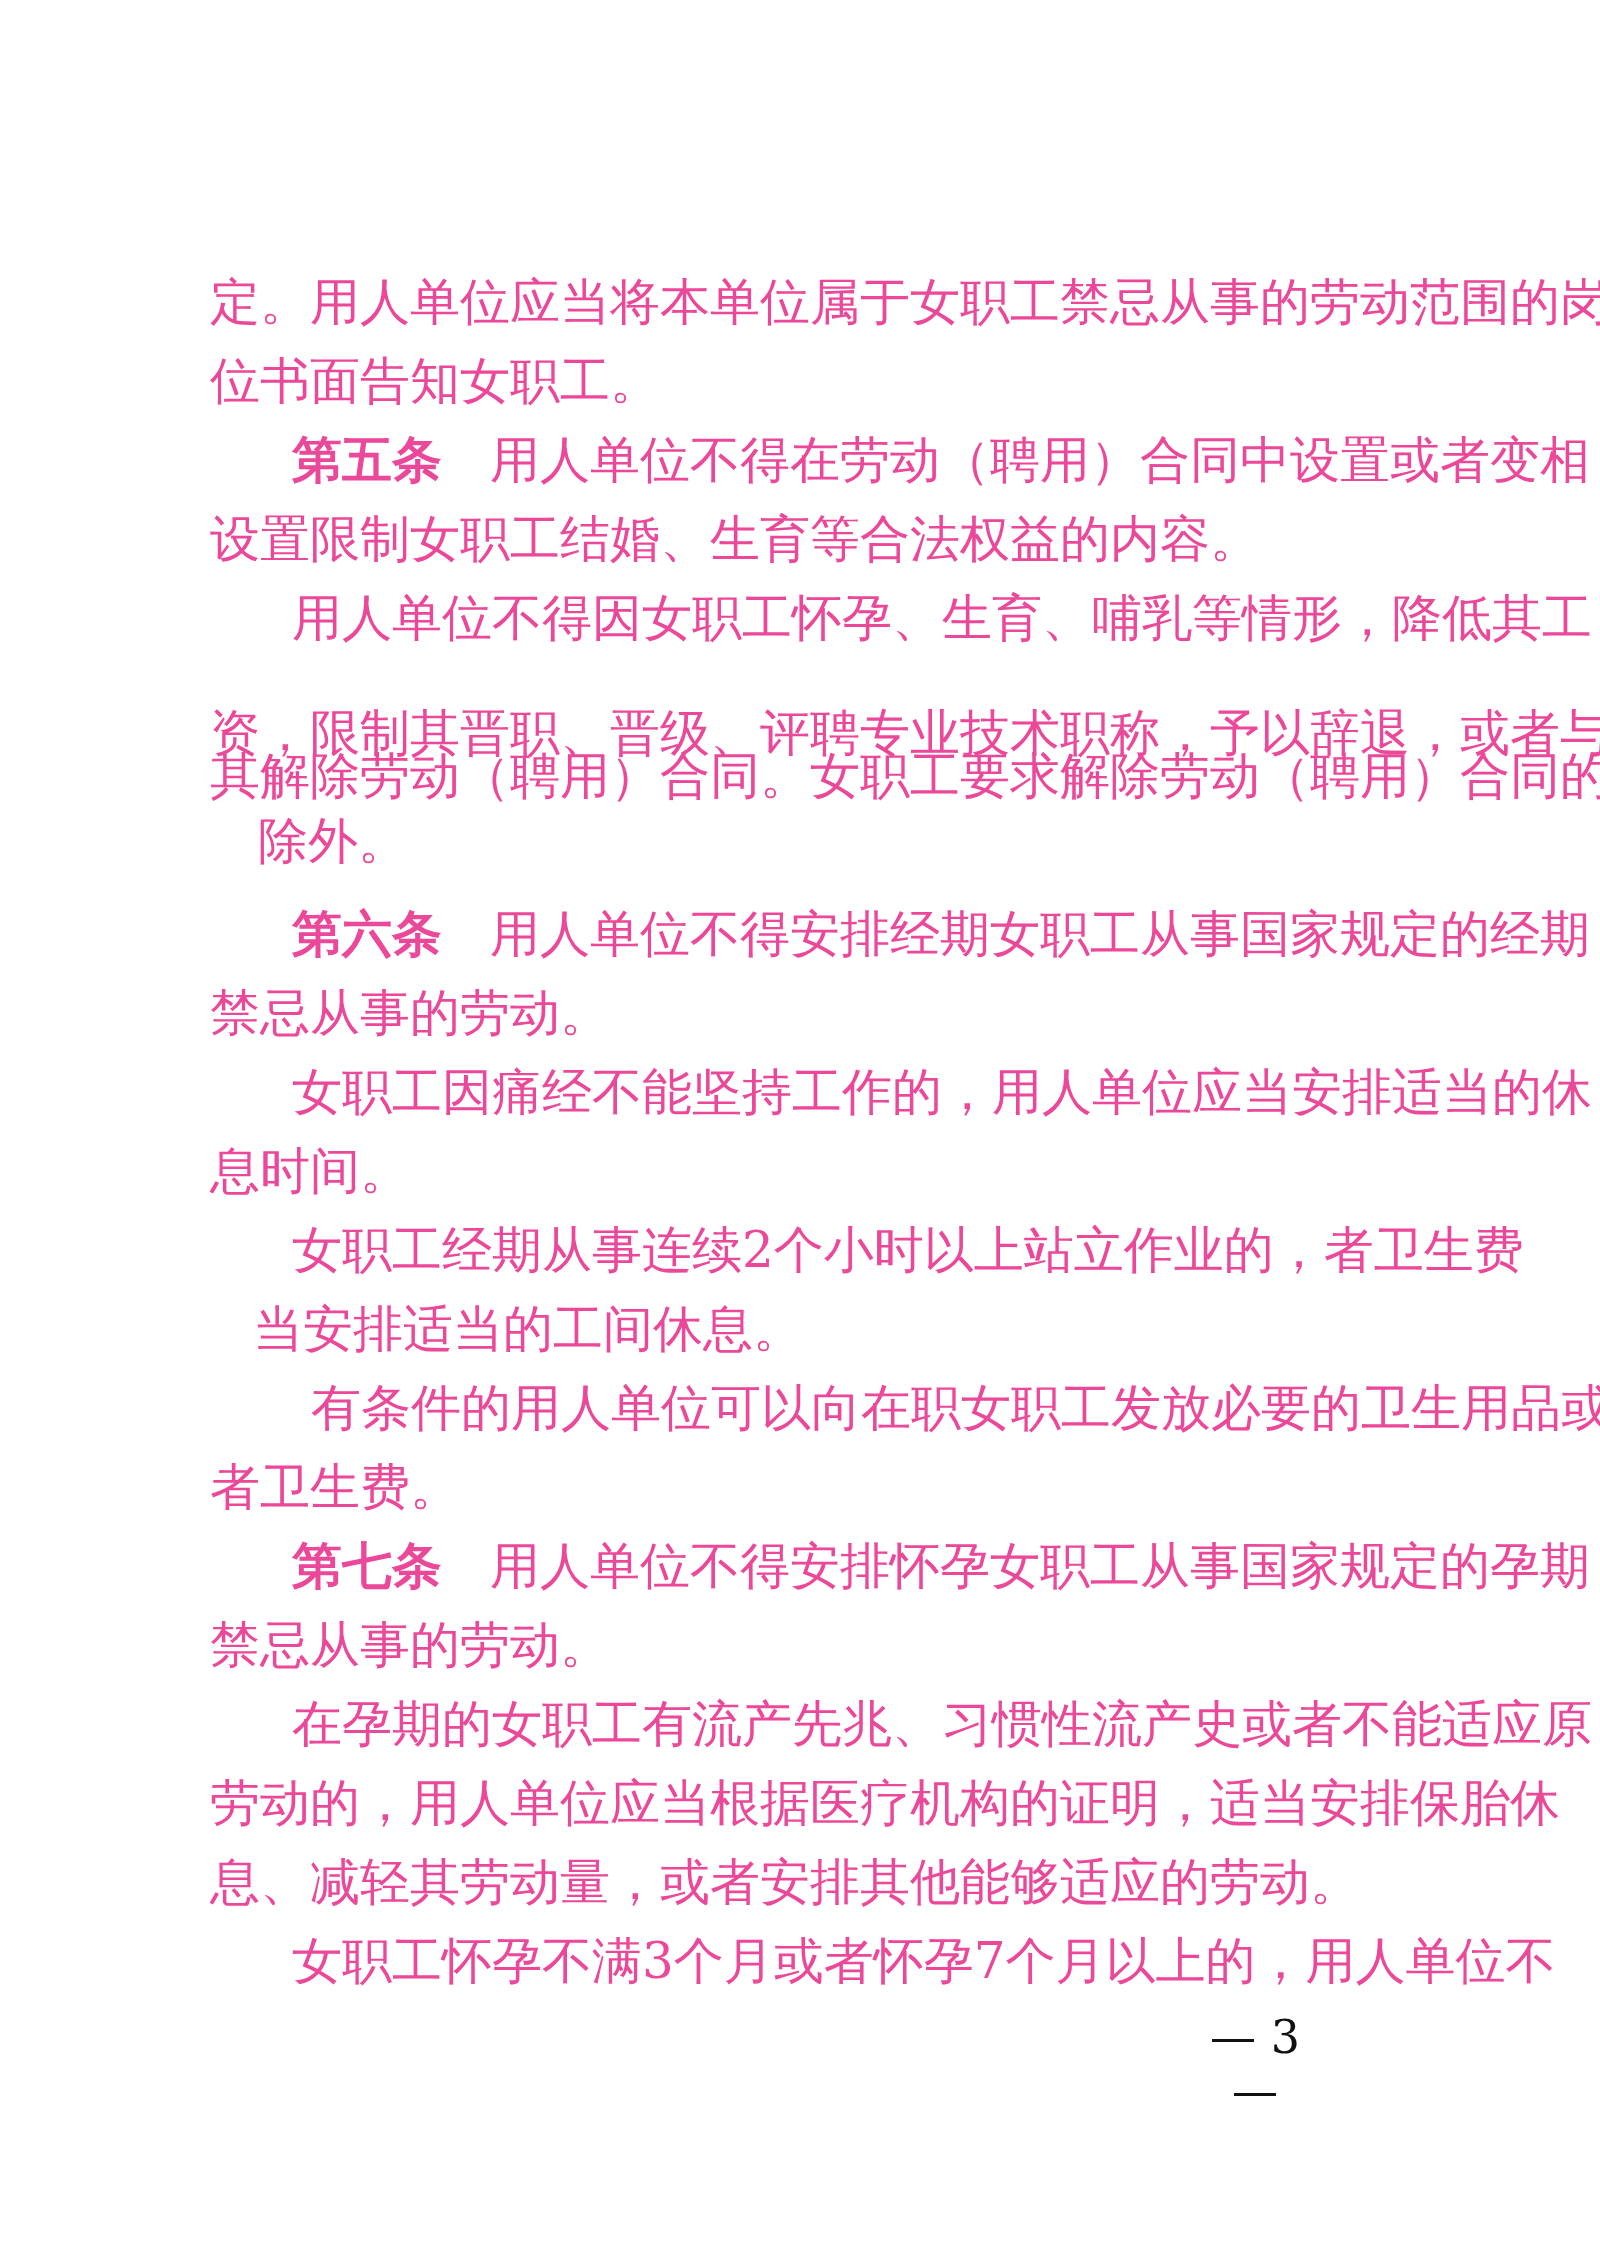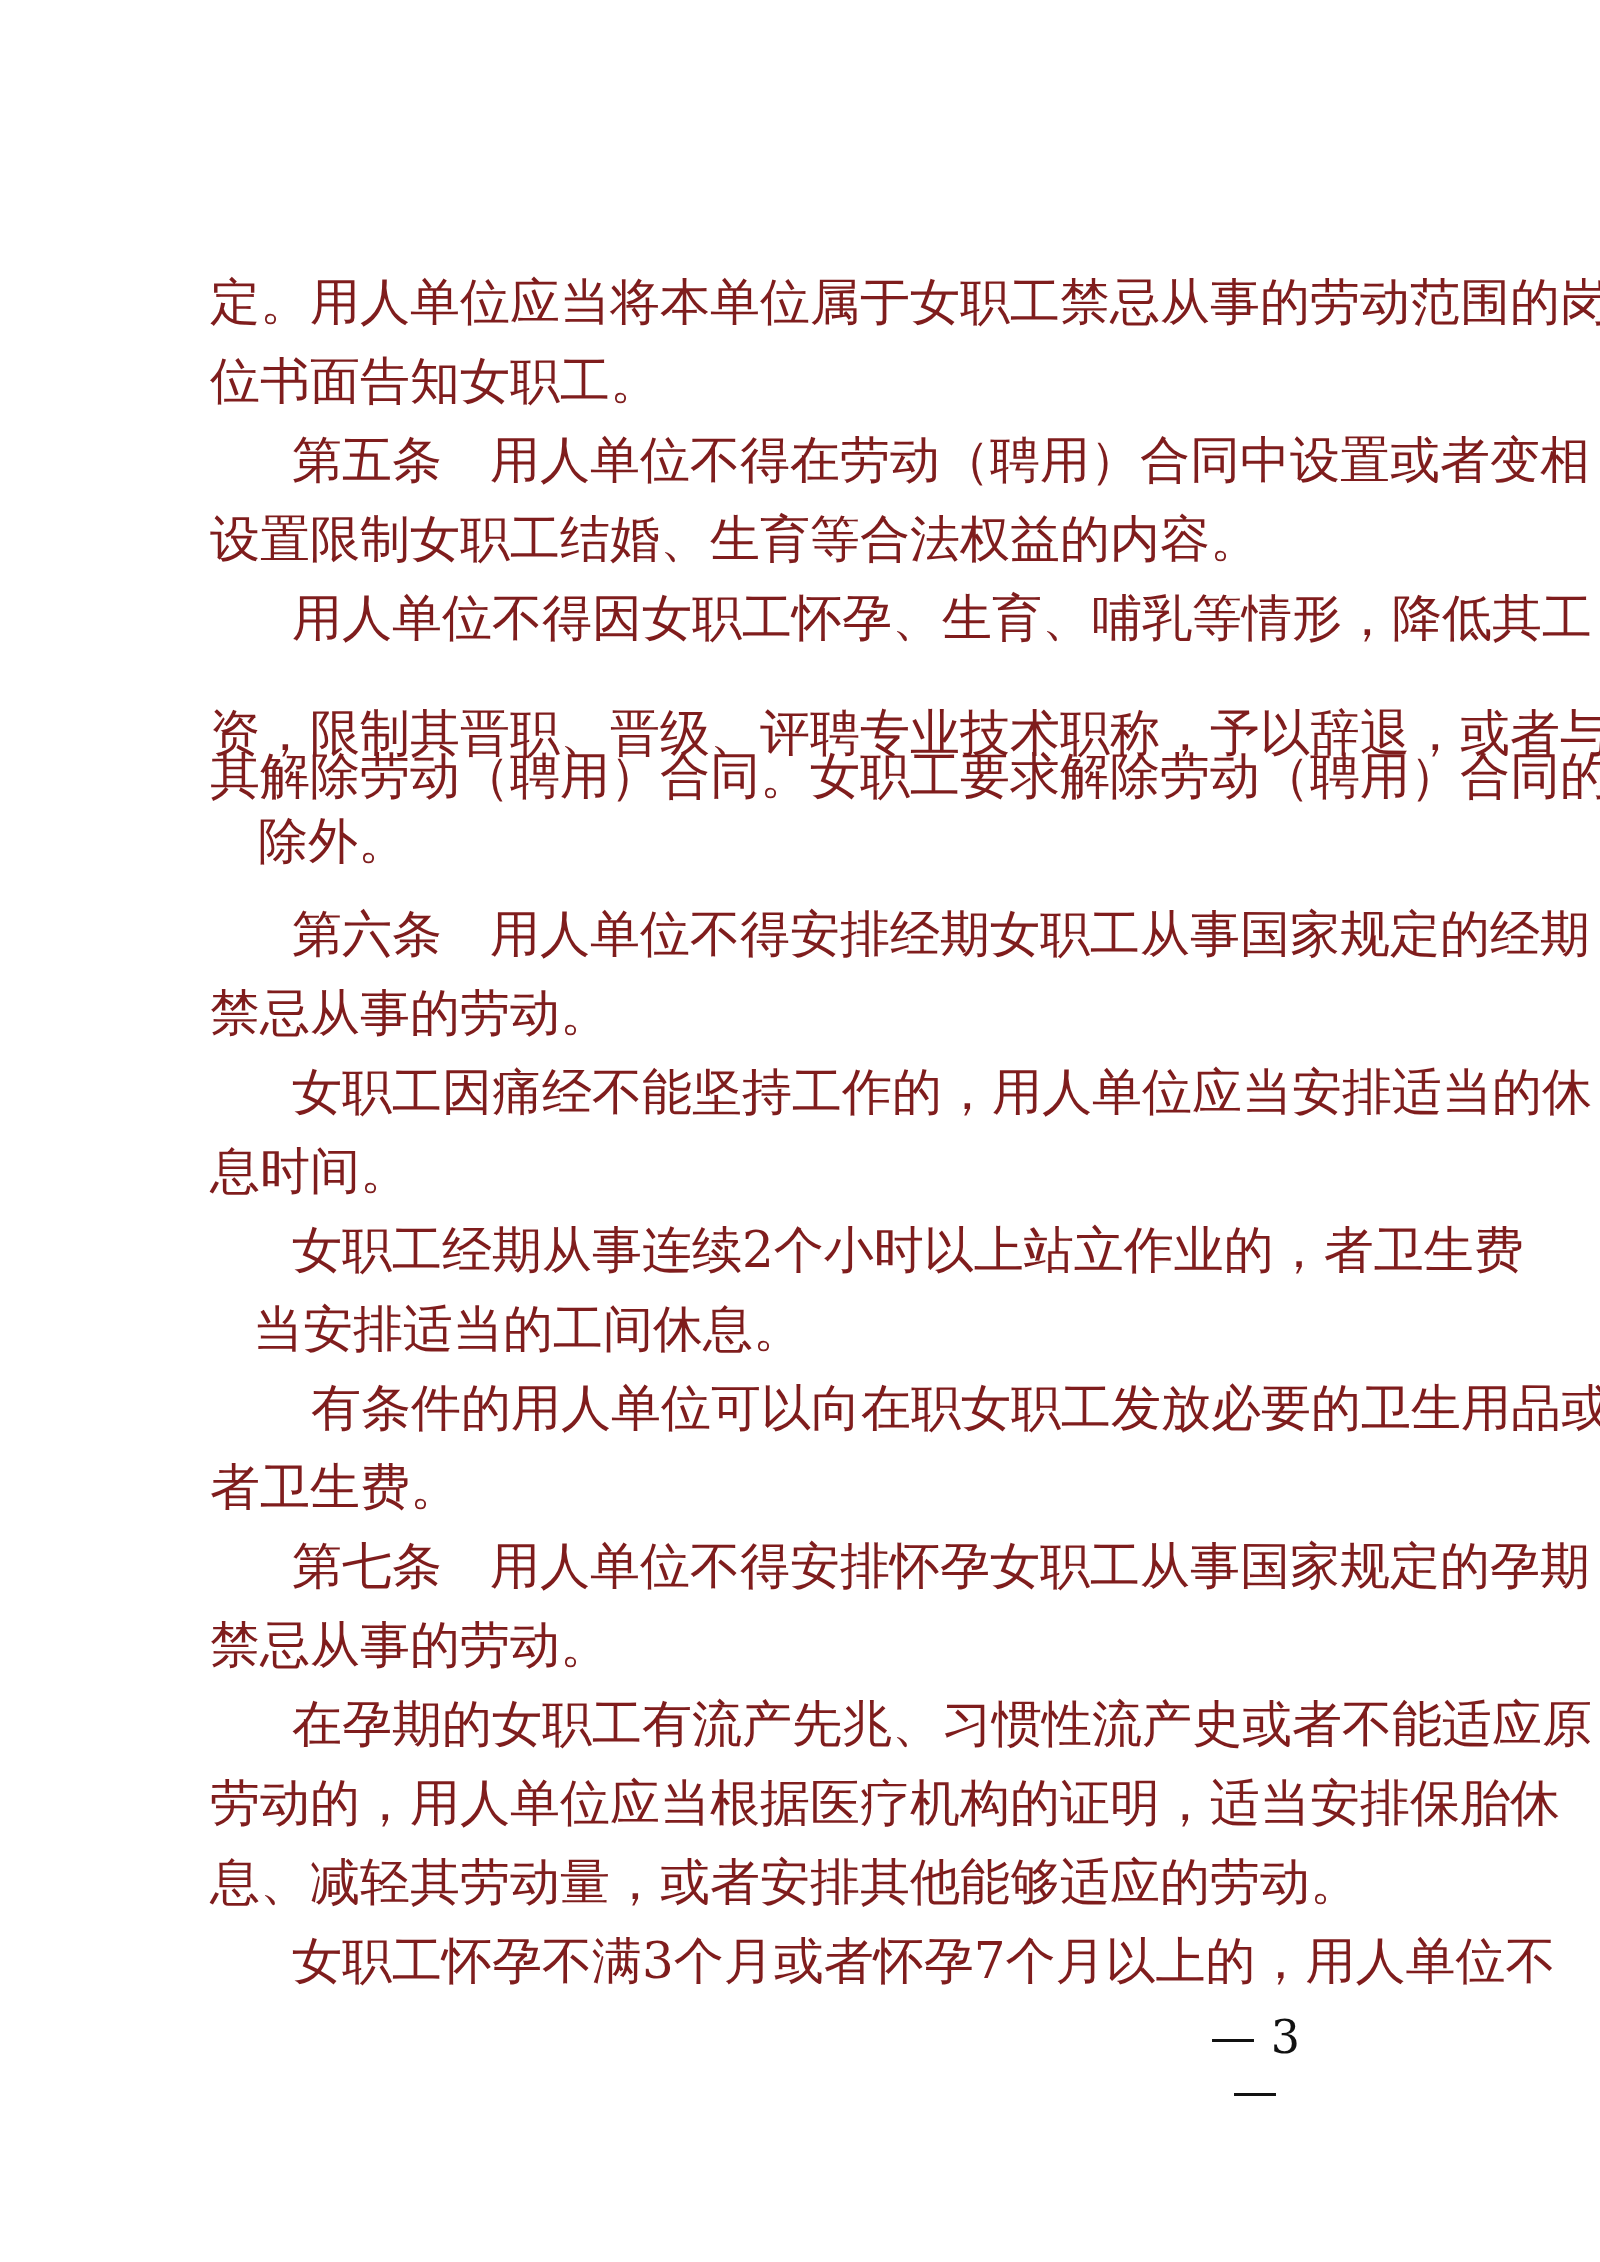--- a/index.html
+++ b/index.html
@@ -2,27 +2,27 @@
 <html><head>
 <meta charset="utf-8">
 <style>
   html, body { margin: 0; padding: 0; background: #ffffff; }
   body { width: 1600px; height: 2262px; position: relative; overflow: hidden; }
   .page { position: absolute; left: 0; top: 0; width: 1600px; height: 2262px; background: #fff; }
   .line {
     position: absolute; left: 210px; width: 1152px;
     font-family: "DejaVu Serif", "Liberation Serif", serif;
     font-size: 50px; line-height: 60px; height: 60px;
-    color: #7f1d1d; white-space: nowrap;
+    color: #ec4899; white-space: nowrap;
     text-align: justify; text-align-last: justify;
     letter-spacing: 0;
   }
   .line.last { text-align-last: left; }
   .line.indent { left: 292px; width: 1070px; }
-  .article { font-family: "DejaVu Sans", "Liberation Sans", sans-serif; font-weight: normal; margin-right: 48px; }
+  .article { font-family: "DejaVu Sans", "Liberation Sans", sans-serif; font-weight: bold; margin-right: 48px; }
   .pagenum {
     position: absolute; left: 1180px; top: 2010px; width: 150px; text-align: center;
     font-family: "DejaVu Serif", "Liberation Serif", serif; font-size: 46px; color: #111;
   }
 </style>
 </head>
 <body>
 
 <div class="page">
   <div id="body-text">

